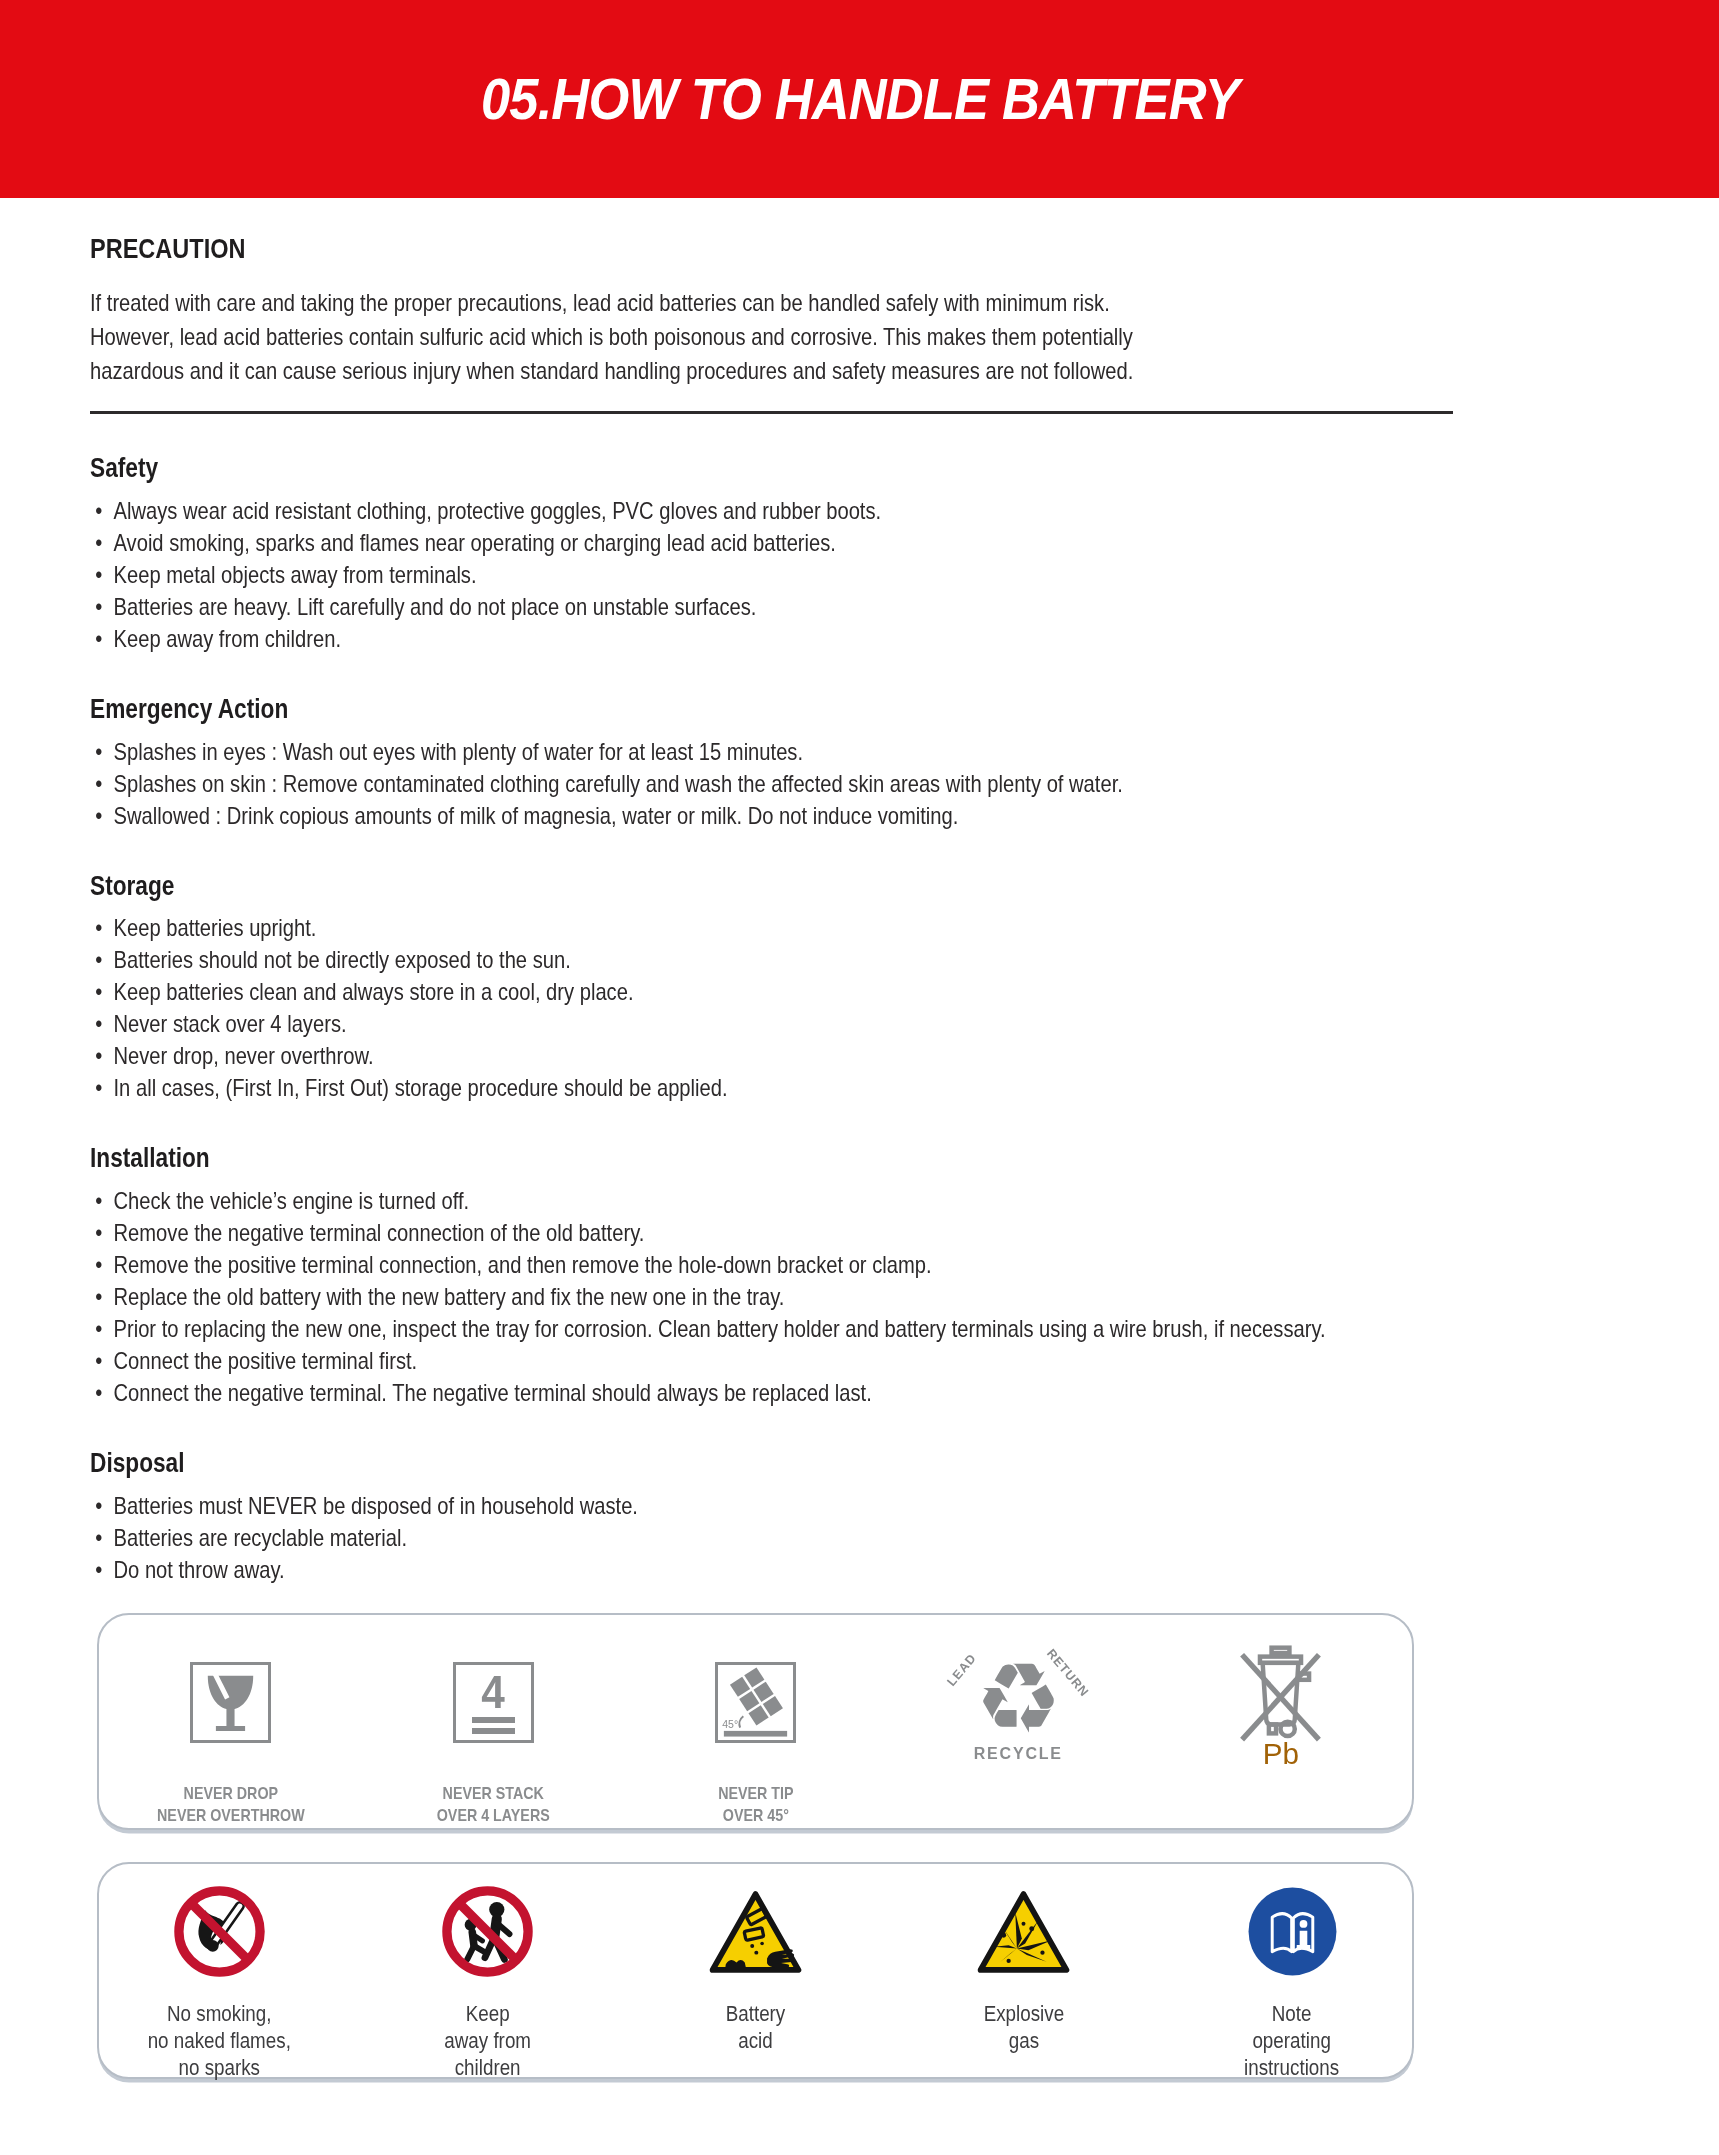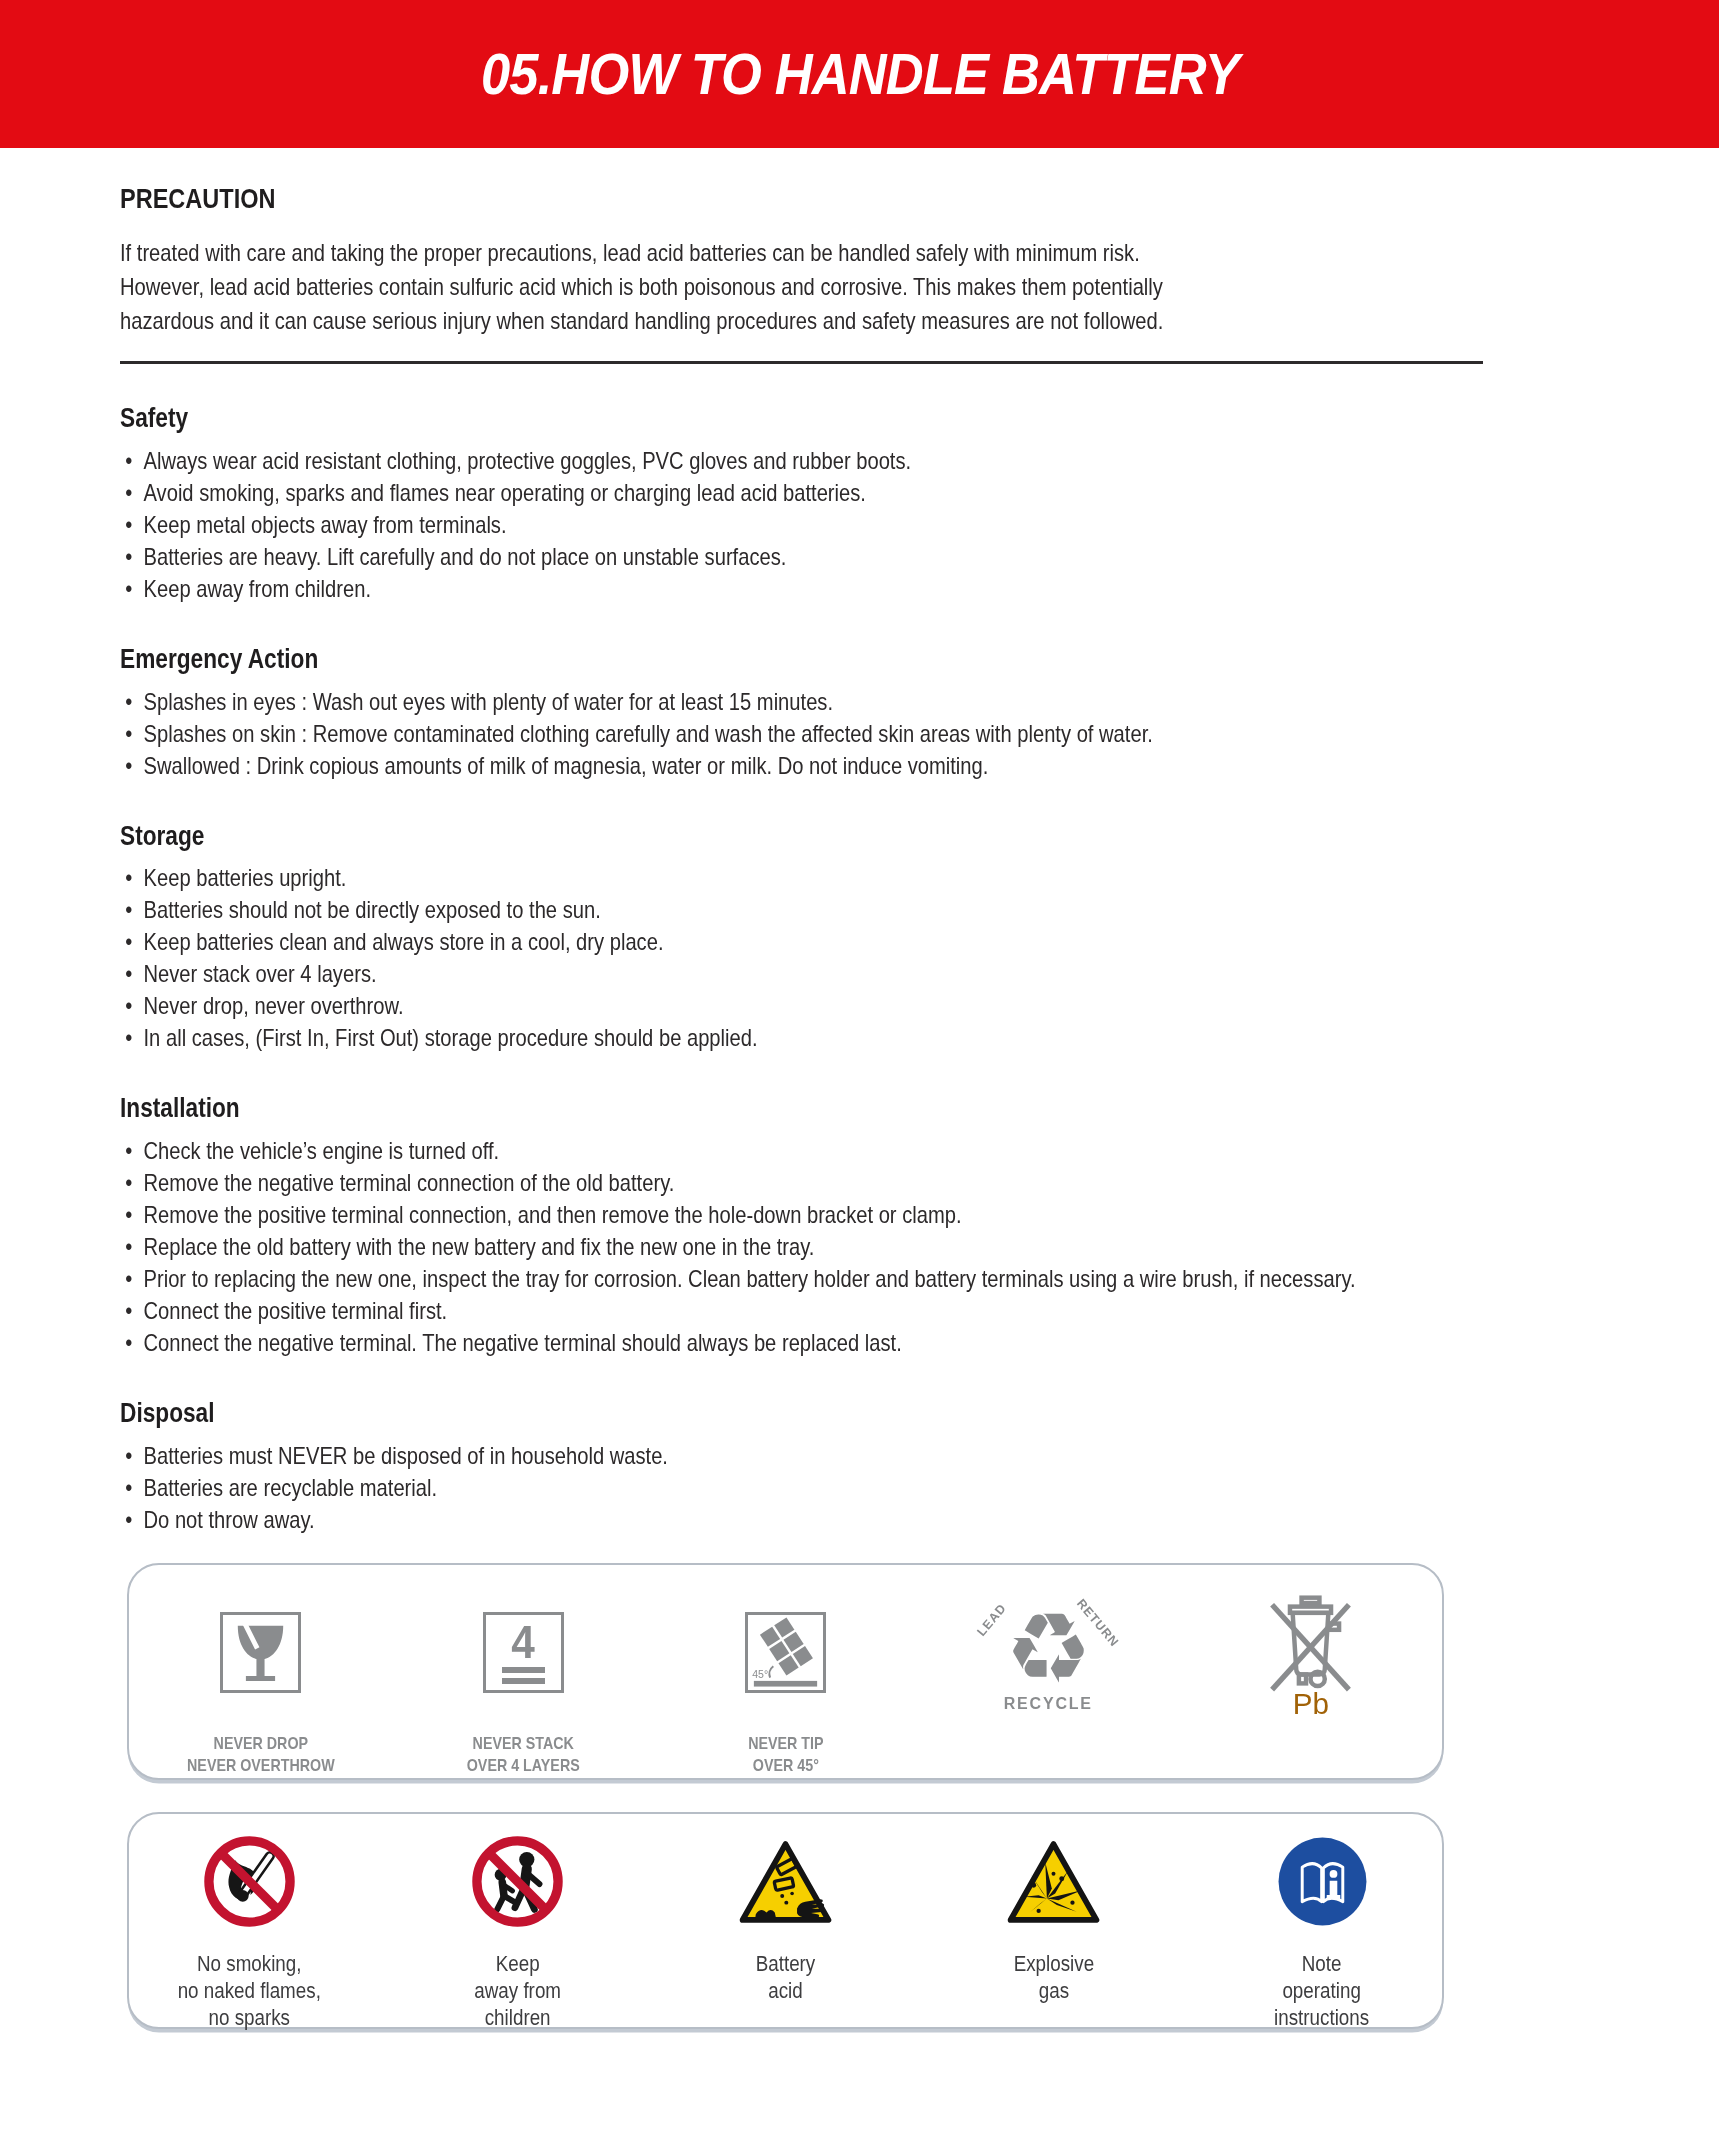--- a/index.html
+++ b/index.html
@@ -1,23 +1,23 @@
 <!DOCTYPE html>
 <html style="font-size:14.3px"><head>
 <meta charset="utf-8">
 <style>
   html,body{margin:0;padding:0;background:#ffffff;}
   .page{position:relative;width:1720px;height:2156px;background:#fff;overflow:hidden;
         font-family:"Liberation Sans","DejaVu Sans",sans-serif;color:#2c292a;}
   
-  .banner{width:1720px;height:148px;background:#e30b13;display:flex;align-items:center;justify-content:center;}
+  .banner{width:1720px;height:198px;background:#e30b13;display:flex;align-items:center;justify-content:center;}
   .banner h1{margin:0;color:#fff;font-size:57px;font-style:italic;font-weight:bold;letter-spacing:-0.9px;
              transform:scaleX(0.92);transform-origin:50% 50%;white-space:nowrap;}
   
-  .content{padding:0 116px 0 120px;}
+  .content{padding:0 116px 0 90px;}
   .cond{transform:scaleX(0.84);transform-origin:0 0;width:119%;}
   h2.sec{font-size:28px;font-weight:bold;color:#1f1d1e;margin:34px 0 19.7px;line-height:34px;}
   h3.sec{font-size:27px;font-weight:bold;color:#1f1d1e;margin:38px 0 10.7px;line-height:32px;}
   p.para{font-size:24px;line-height:34px;margin:0;white-space:pre-line;color:#2c292a;}
   hr.rule{border:none;height:3.6px;background:#2d2a2b;width:1363px;margin:23px 0 0 0;}
   ul.blist{list-style:none;margin:0;padding:0;}
   ul.blist li{position:relative;font-size:24px;line-height:32px;padding-left:28px;color:#2c292a;}
   ul.blist li::before{content:"•";position:absolute;left:6.3px;top:0;color:#2c292a;}
   
   .symbox{box-sizing:border-box;width:1317px;margin:27px 0 0 7.2px;height:217px;

